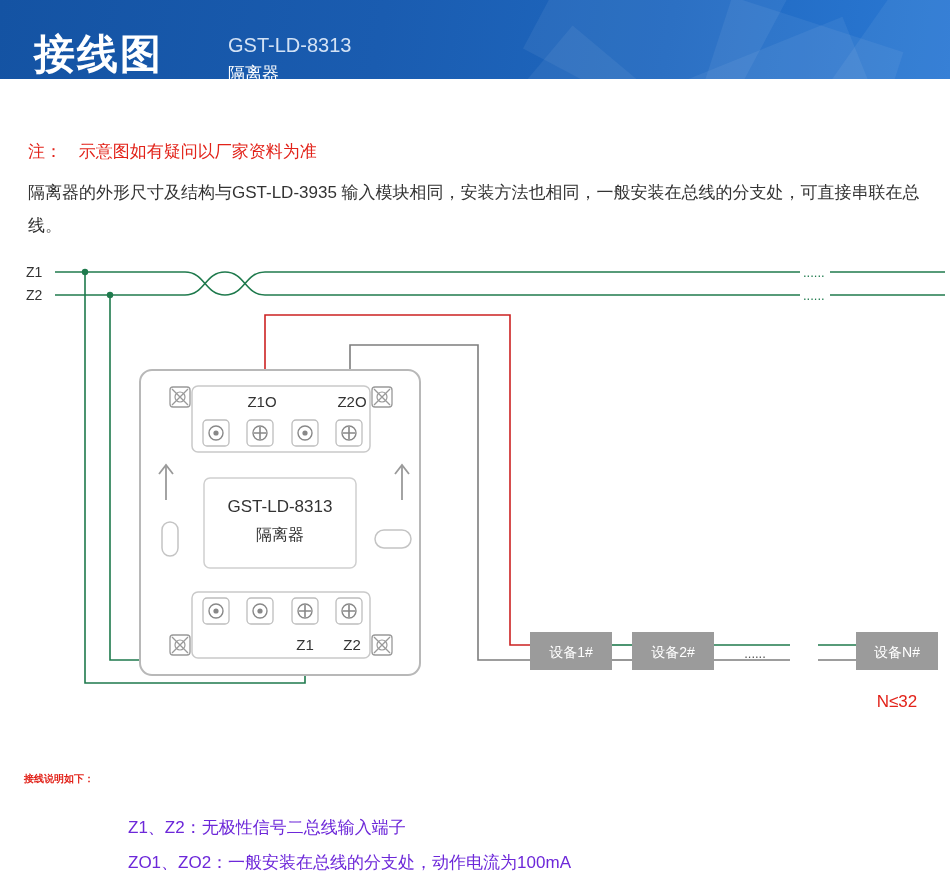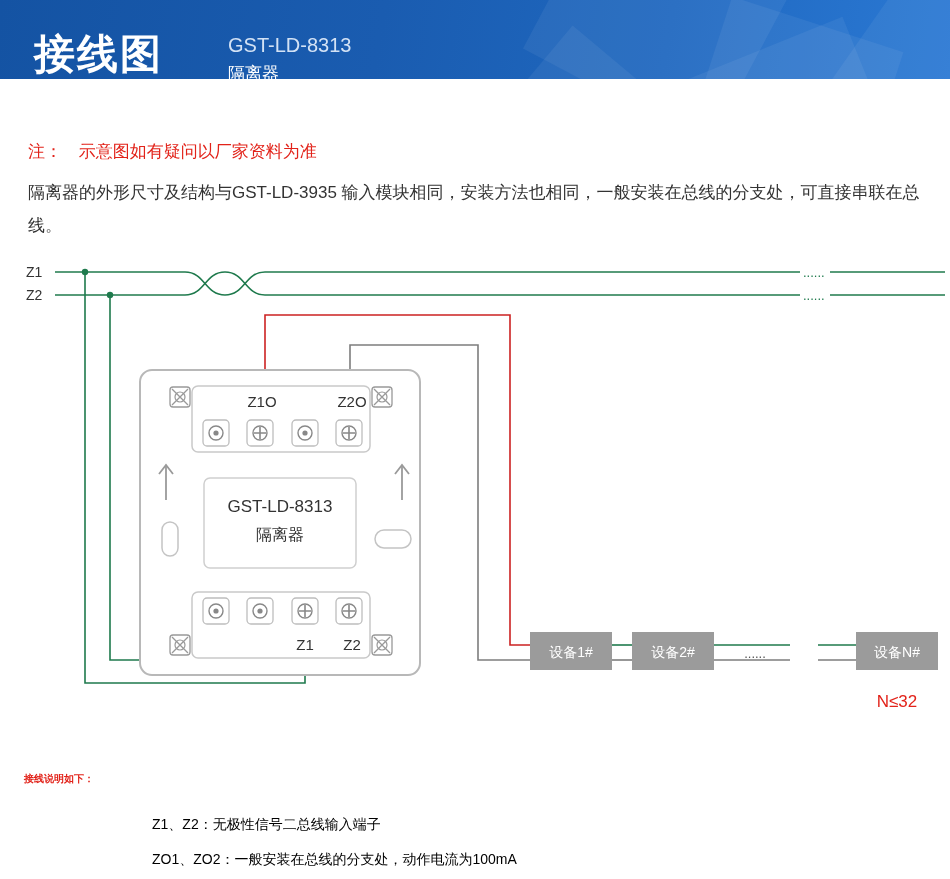--- a/index.html
+++ b/index.html
@@ -98,24 +98,23 @@
     position: absolute;
     left: 24px;
     top: 772px;
     font-size: 10px;
     color: #e2231a;
     font-weight: bold;
   }
   .note-line {
     position: absolute;
     left: 128px;
-    font-size: 14px;
-    color: #000000;
+    font-size: 17px;
+    color: #6d28d9;
     white-space: nowrap;
-    margin-left: 24px;
   }
   .note-1 { top: 816px; }
   .note-2 { top: 851px; }
 </style>
 </head>
 <body>
 
 <div class="header">
   <div class="facet f1"></div>
   <div class="facet f2"></div>

